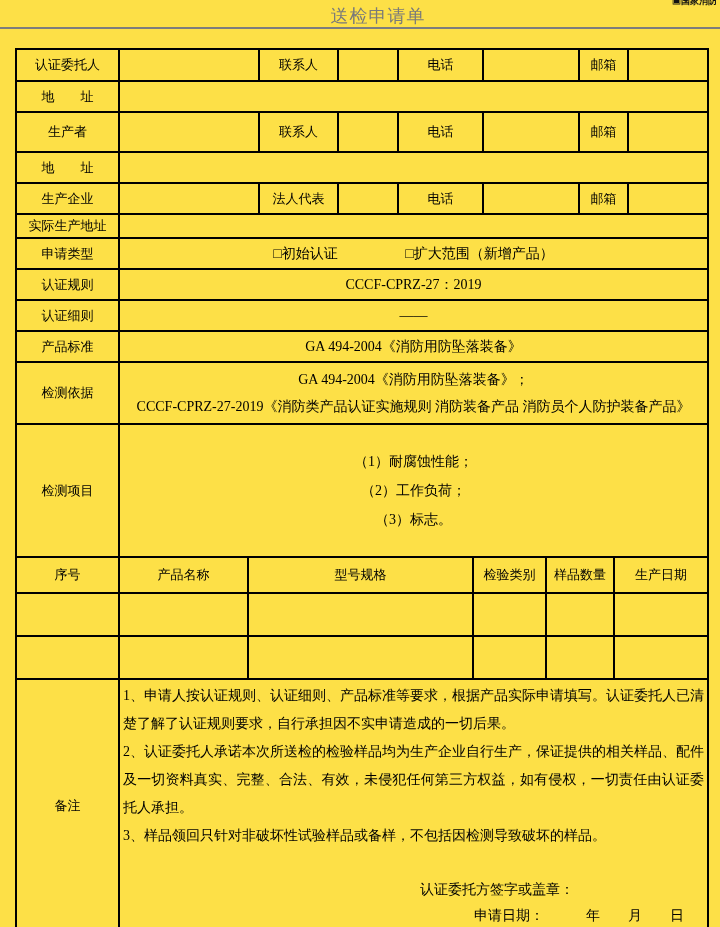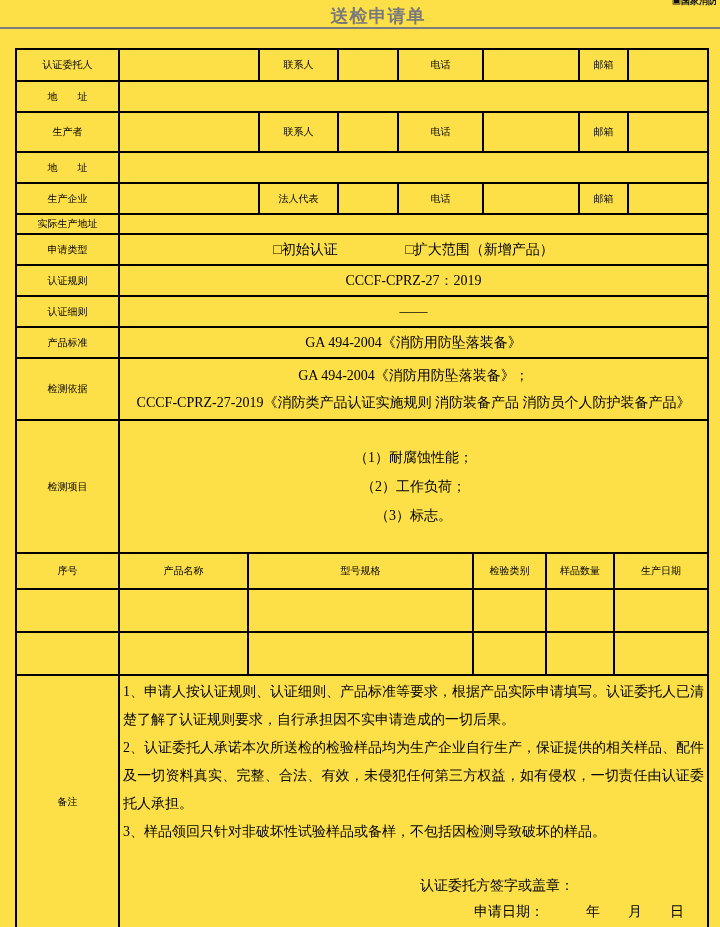--- a/index.html
+++ b/index.html
@@ -21,21 +21,21 @@
   .corner-artifact span {
     display: block; margin-top: -4px;
     font-size: 9px; font-weight: bold; color: #111;
     letter-spacing: 0px; line-height: 10px;
     font-family: "Liberation Sans", sans-serif;
   }
 
   .page-title {
     position: absolute; top: 4px; left: 0; width: 720px;
     text-align: center;
-    font-size: 18px; font-weight: bold; color: #7a7a7a;
+    font-size: 18px; font-weight: normal; color: #7a7a7a;
     letter-spacing: 1px;
     padding-left: 36px;
   }
   .title-divider {
     position: absolute; top: 27px; left: 0; width: 720px;
     border-top: 2px solid #7d7d7d;
   }
 
   table.form {
     position: absolute; top: 48px; left: 15px;
@@ -44,21 +44,21 @@
     table-layout: fixed;
     font-size: 14px;
   }
   table.form td {
     border: 2px solid #000;
     text-align: center;
     vertical-align: middle;
     padding: 2px 3px;
     overflow: hidden;
   }
-  td.label { font-size: 10px; }
+  td.label { font-size: 13px; }
   td.fill {}
 
   .opt1 { margin-right: 64px; }
 
   td.multiline { text-align: left; padding: 4px 4px 4px 8px; line-height: 27px; }
   td.items-cell { text-align: left; padding-left: 12px; line-height: 29px; }
 
   td.remark-cell {
     text-align: left;
     vertical-align: top;

